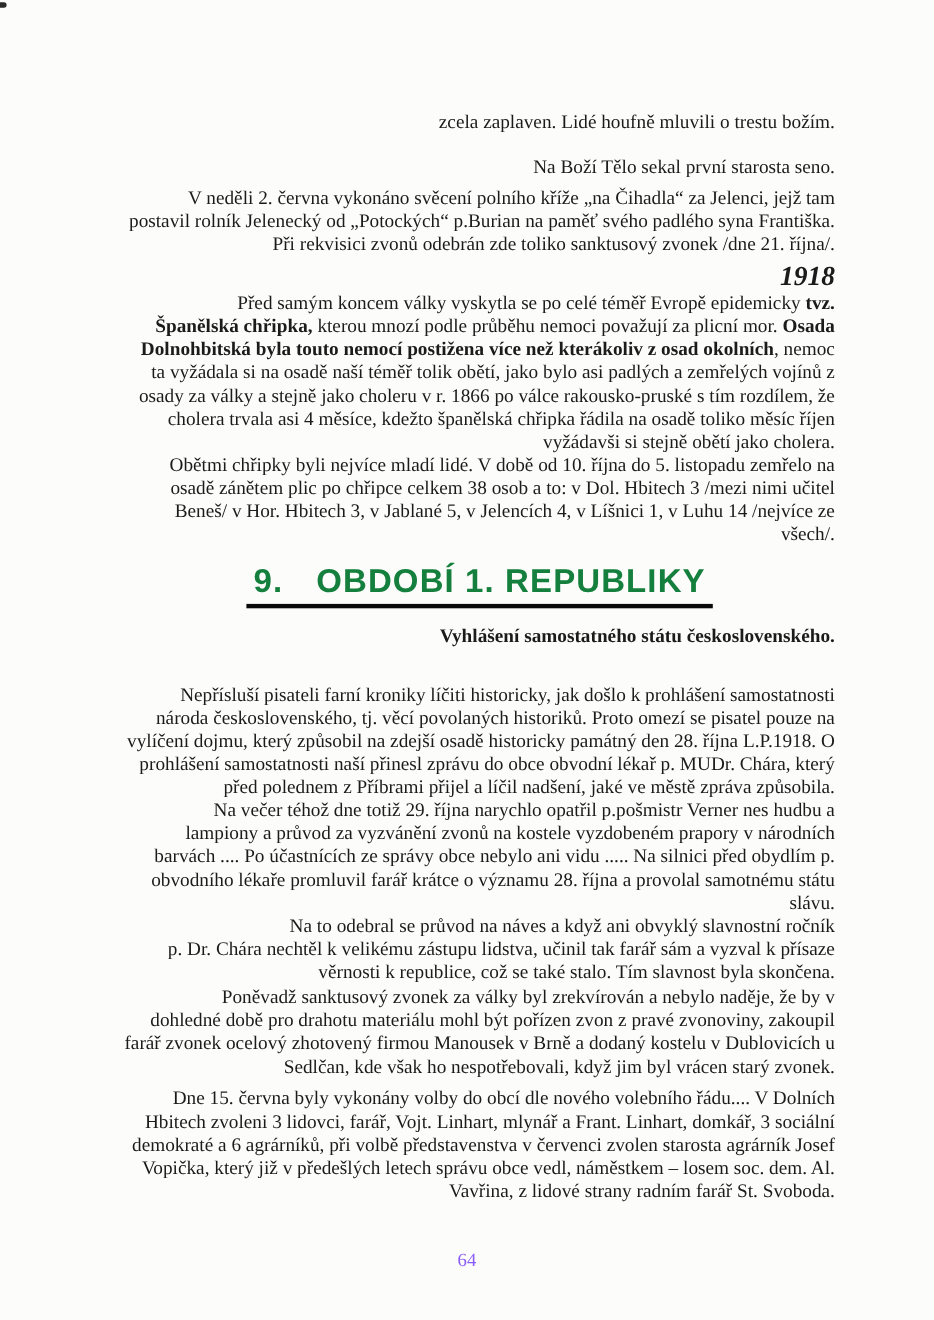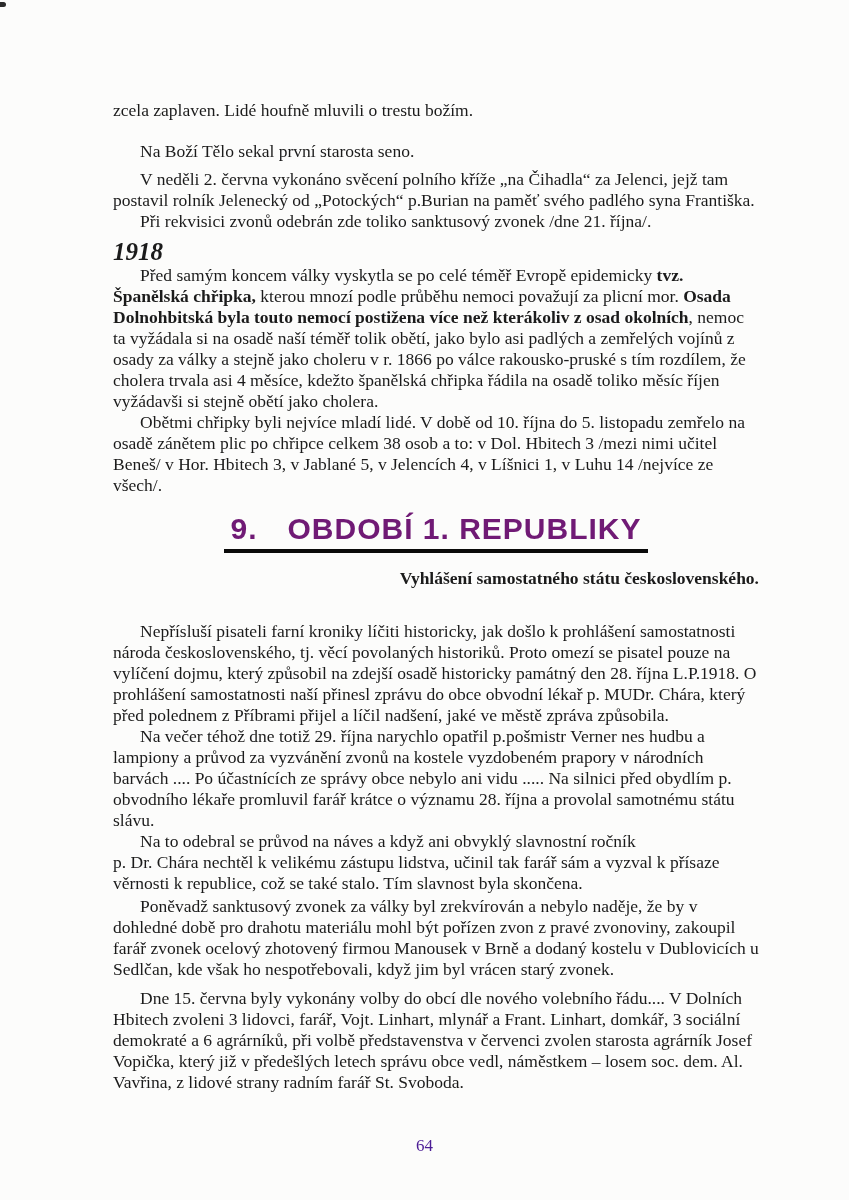--- a/index.html
+++ b/index.html
@@ -27,20 +27,21 @@
     left: 113px;
     top: 100px;
     width: 646px;
     font-size: 17.5px;
     line-height: 21px;
     text-align: left;
   }
   p {
     margin: 0;
     padding: 0;
+    text-align: right;
   }
   .ind { text-indent: 27px; }
   .mt-blank { margin-top: 20px; }
   .mt-sm { margin-top: 7px; }
   .bold, b { font-weight: bold; }
   .year-heading {
     font-weight: bold;
     font-style: italic;
     font-size: 25px;
     margin-top: 9px;
@@ -49,21 +50,21 @@
   .chapter-wrap {
     margin-top: 16px;
     text-align: center;
   }
   .chapter-heading {
     display: inline-block;
     font-family: "Liberation Sans", sans-serif;
     font-weight: bold;
     font-size: 30px;
     line-height: 34px;
-    color: #701a75;
+    color: #15803d;
     letter-spacing: 1px;
     border-bottom: 4px solid #0a0a0a;
     padding: 0 6px 3px 6px;
   }
   .chapter-number { margin-right: 30px; }
   .chapter-subtitle {
     text-align: right;
     font-weight: bold;
     font-size: 17.5px;
     margin-top: 15px;
@@ -71,21 +72,21 @@
   .first-after-chapter { margin-top: 32px; }
   .mt-1919-para { margin-top: 2px; }
   .mt-votes { margin-top: 8px; }
   .page-number {
     position: absolute;
     left: 0;
     right: 0;
     top: 1136px;
     text-align: center;
     font-size: 17px;
-    color: #4c1d95;
+    color: #8b5cf6;
   }
 </style>
 </head>
 <body>
 
 <div class="scan-speck"></div>
 
 <div class="content">
 
   <p>zcela zaplaven. Lidé houfně mluvili o trestu božím.</p>

